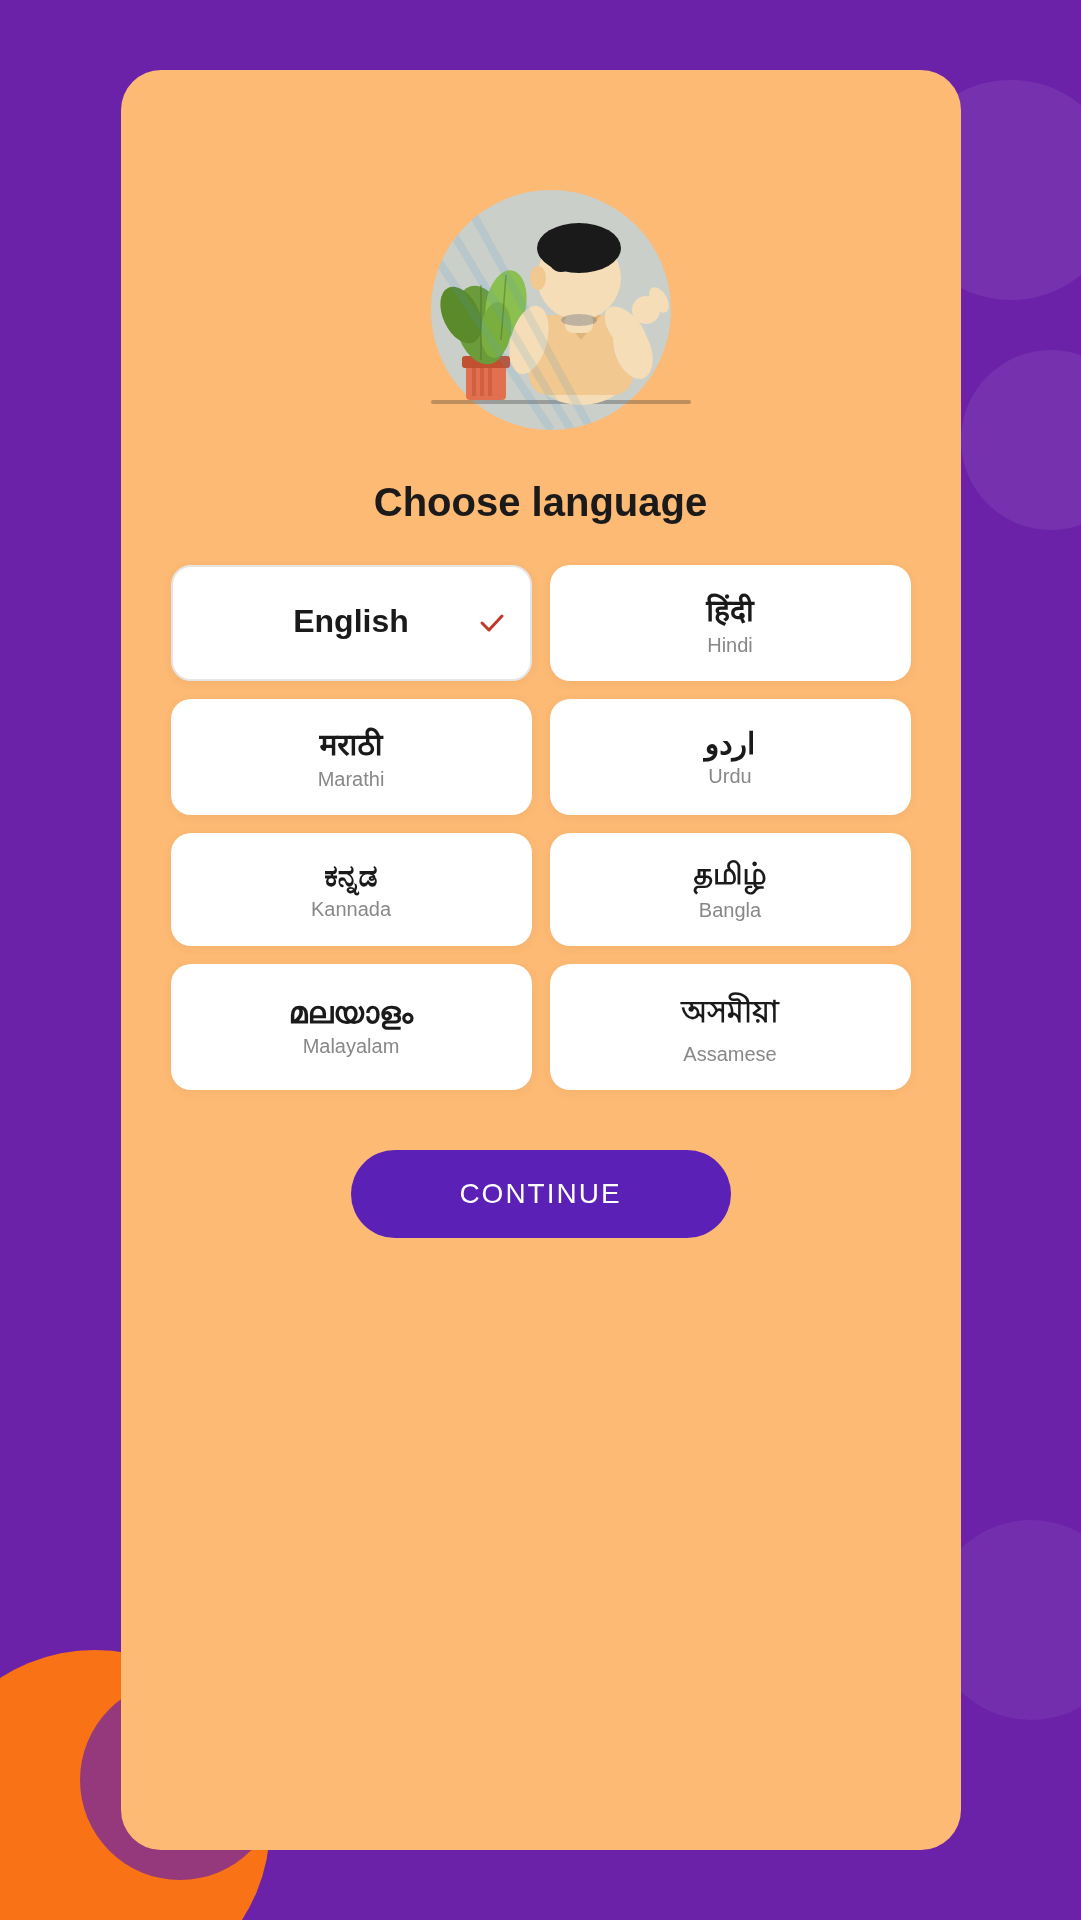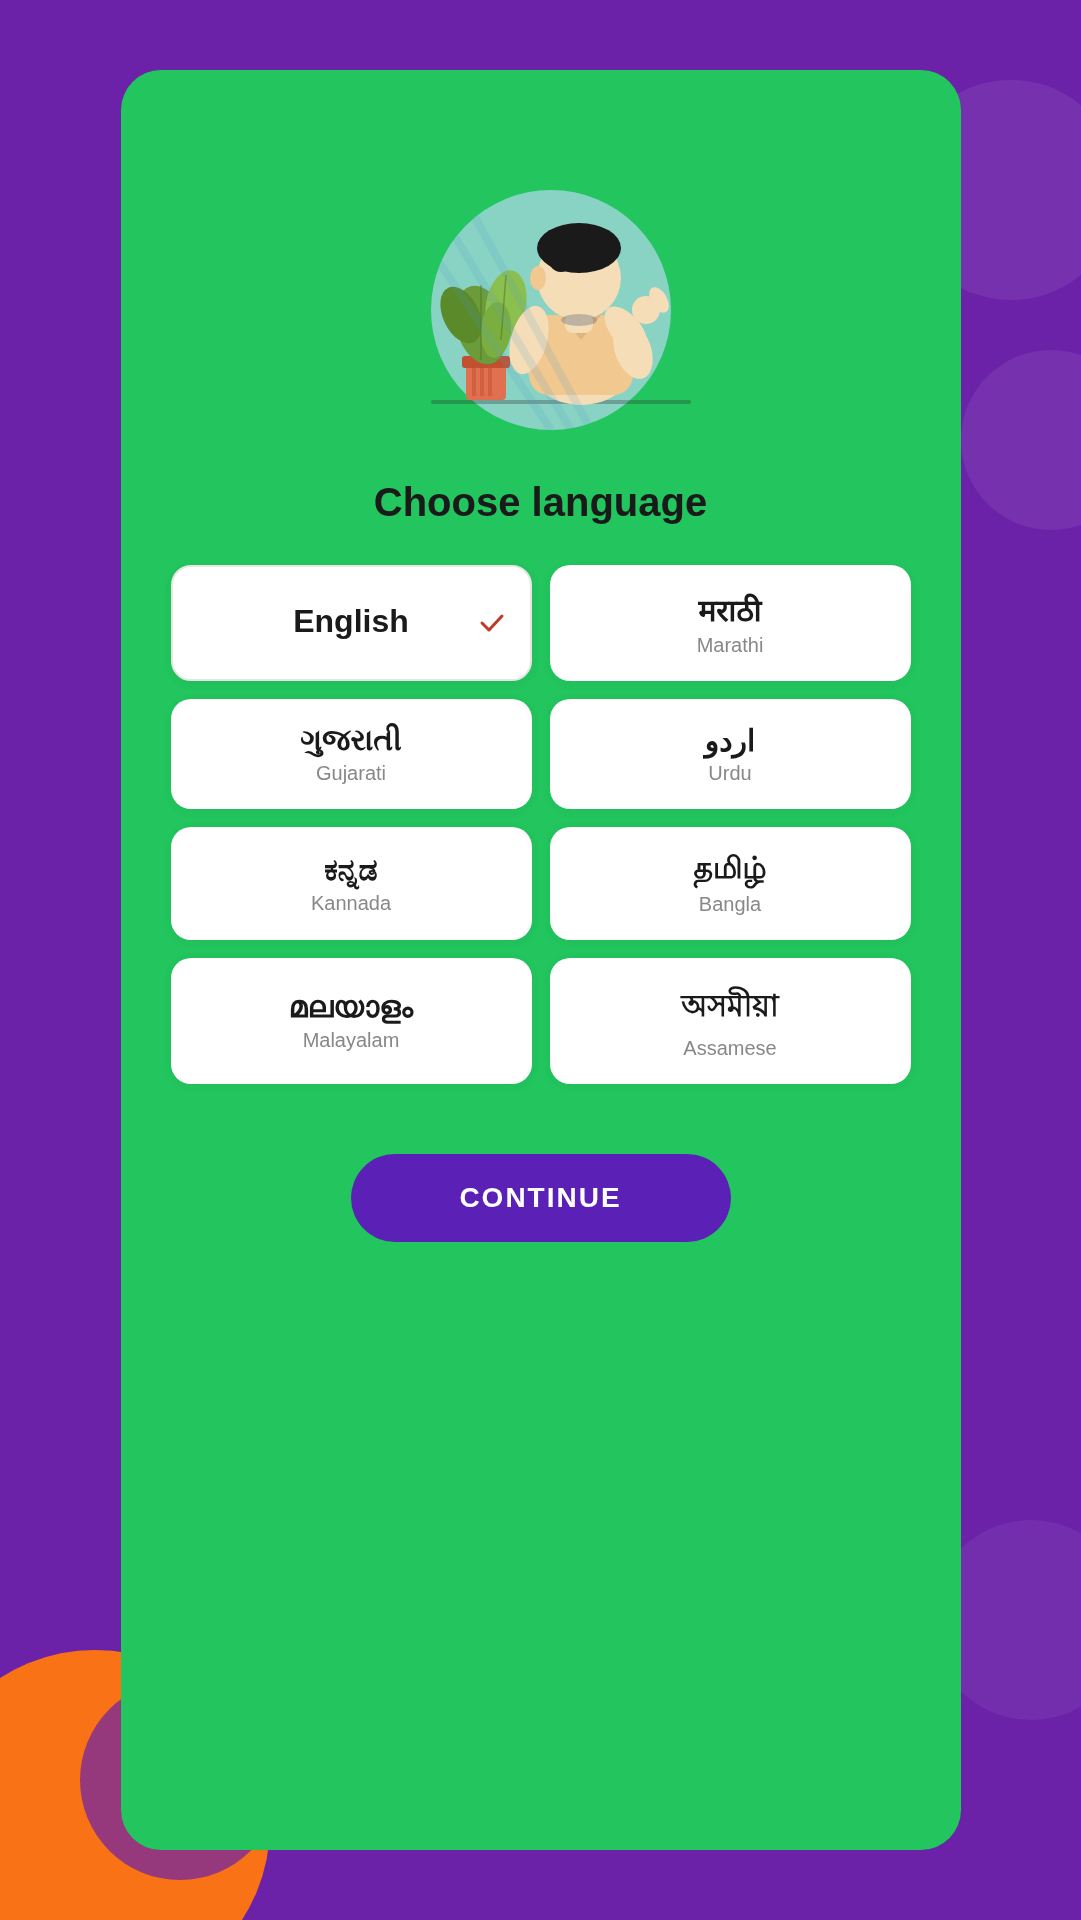--- a/index.html
+++ b/index.html
@@ -68,21 +68,21 @@
       height: 200px;
       background: rgba(107,33,168,0.7);
       border-radius: 50%;
       bottom: 40px;
       left: 80px;
     }
 
     .card {
       width: 840px;
       min-height: 1780px;
-      background: #22c55e;
+      background: #fdba74;
       border-radius: 40px;
       padding: 60px 50px 70px;
       display: flex;
       flex-direction: column;
       align-items: center;
       position: relative;
       z-index: 10;
     }
 
     .illustration {
@@ -163,26 +163,26 @@
       height: 30px;
     }
 
     .continue-btn {
       background: #5B21B6;
       color: #ffffff;
       border: none;
       border-radius: 50px;
       padding: 28px 80px;
       font-size: 28px;
-      font-weight: 700;
+      font-weight: 400;
       letter-spacing: 2px;
       cursor: pointer;
       min-width: 380px;
       text-align: center;
-      margin-top: 20px;
+      margin-top: 10px;
     }
   </style>
 </head>
 <body>
 
 <div class="bg-decoration">
   <div class="bg-circle-top-right"></div>
   <div class="bg-circle-right"></div>
   <div class="bg-circle-bottom-right"></div>
   <div class="bg-orange-bottom-left"></div>
@@ -269,28 +269,28 @@
   <div class="language-grid" id="language-grid">
   <div class="lang-card selected">
         <div class="lang-native" style="font-weight: 700; font-size: 32px;">English</div>
         <div class="check-icon">
           <svg viewBox="0 0 30 30" fill="none" xmlns="http://www.w3.org/2000/svg">
       <polyline points="5,15 12,22 25,8" stroke="#C0392B" stroke-width="3" stroke-linecap="round" stroke-linejoin="round"></polyline>
     </svg>
         </div>
       </div>
       <div class="lang-card">
+        <div class="lang-native">हिंदी</div>
+        <div class="lang-english">Hindi</div>
+      </div>
+      <div class="lang-card">
         <div class="lang-native">मराठी</div>
         <div class="lang-english">Marathi</div>
       </div>
       <div class="lang-card">
-        <div class="lang-native">ગુજરાતી</div>
-        <div class="lang-english">Gujarati</div>
-      </div>
-      <div class="lang-card">
         <div class="lang-native">اردو</div>
         <div class="lang-english">Urdu</div>
       </div>
       <div class="lang-card">
         <div class="lang-native">ಕನ್ನಡ</div>
         <div class="lang-english">Kannada</div>
       </div>
       <div class="lang-card">
         <div class="lang-native">தமிழ்</div>
         <div class="lang-english">Bangla</div>

